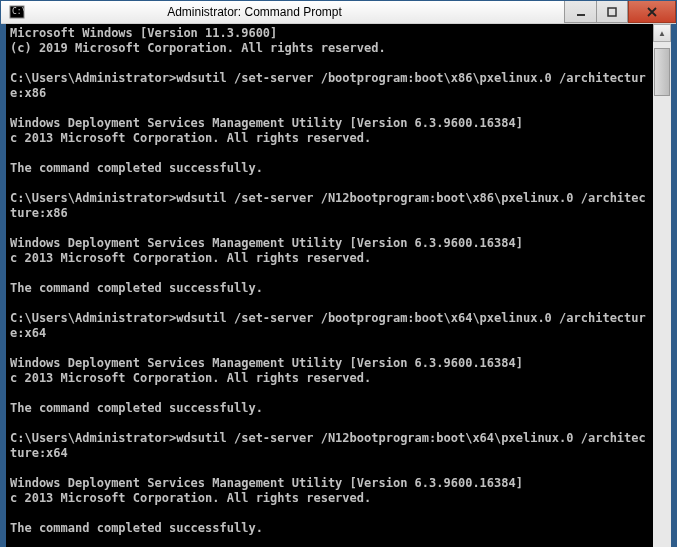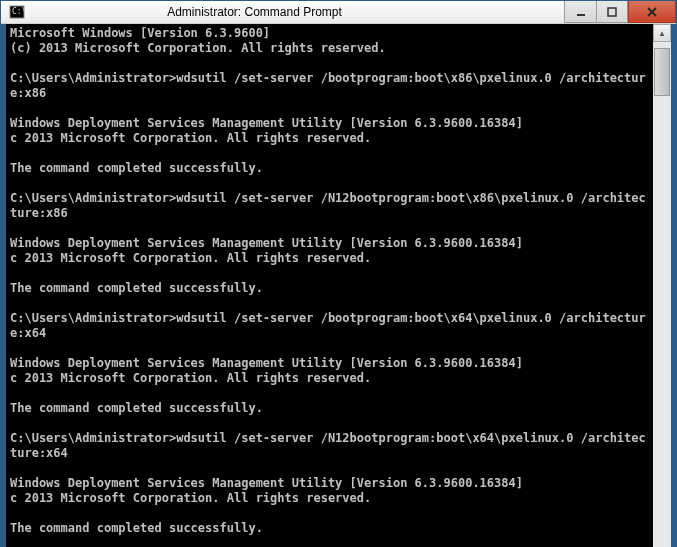--- a/index.html
+++ b/index.html
@@ -146,22 +146,22 @@
           </svg>
       </div>
       <div class="win-btn close">
         <svg width="12" height="12" viewBox="0 0 12 12">
             <path d="M2 2 L10 10 M10 2 L2 10" stroke="#222" stroke-width="1.8"></path>
           </svg>
       </div>
     </div>
   </div>
   <div class="terminal-wrap">
-    <div class="terminal"><span>Microsoft Windows [Version 6.3.9600]</span>
-<span>(c) 2013 Microsoft Corporation. All rights reserved.</span>
+    <div class="terminal"><span>Microsoft Windows [Version 11.3.9600]</span>
+<span>(c) 2019 Microsoft Corporation. All rights reserved.</span>
 <span></span>
 <span>C:\Users\Administrator&gt;wdsutil /set-server /bootprogram:boot\x86\pxelinux.0 /architecture:x86</span>
 <span></span>
 <span>Windows Deployment Services Management Utility [Version 6.3.9600.16384]</span>
 <span>c 2013 Microsoft Corporation. All rights reserved.</span>
 <span></span>
 <span>The command completed successfully.</span>
 <span></span>
 <span>C:\Users\Administrator&gt;wdsutil /set-server /N12bootprogram:boot\x86\pxelinux.0 /architecture:x86</span>
 <span></span>

